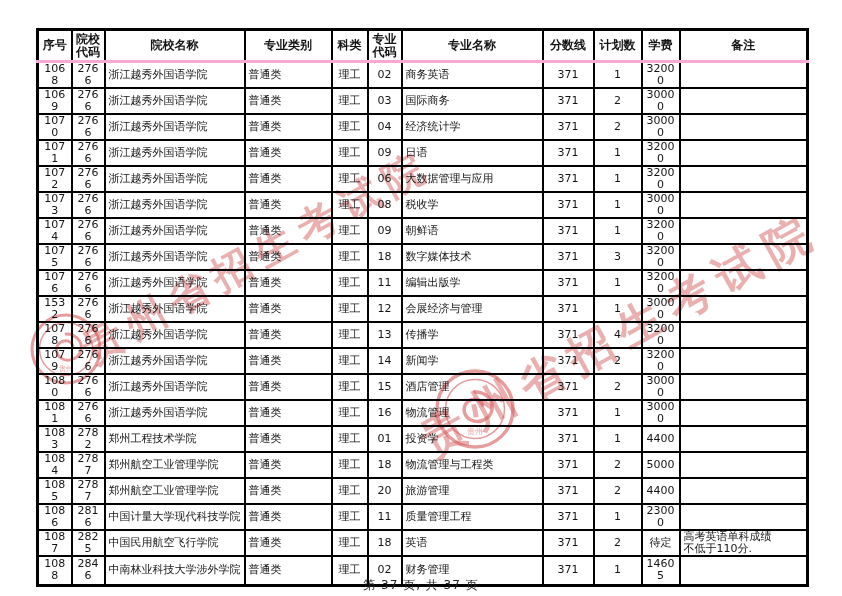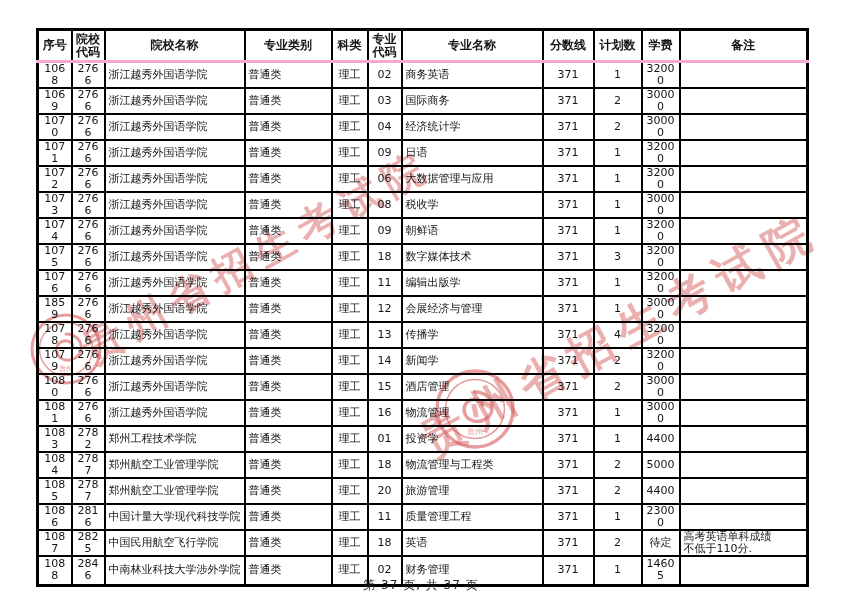--- a/index.html
+++ b/index.html
@@ -211,21 +211,21 @@
           <td class="c3">普通类</td>
           <td class="c4">理工</td>
           <td class="c5">11</td>
           <td class="c6">编辑出版学</td>
           <td class="c7">371</td>
           <td class="c8">1</td>
           <td class="c9">32000</td>
           <td class="c10"></td>
         </tr>
         <tr>
-          <td class="c0">1859</td>
+          <td class="c0">1532</td>
           <td class="c1">2766</td>
           <td class="c2">浙江越秀外国语学院</td>
           <td class="c3">普通类</td>
           <td class="c4">理工</td>
           <td class="c5">12</td>
           <td class="c6">会展经济与管理</td>
           <td class="c7">371</td>
           <td class="c8">1</td>
           <td class="c9">30000</td>
           <td class="c10"></td>

